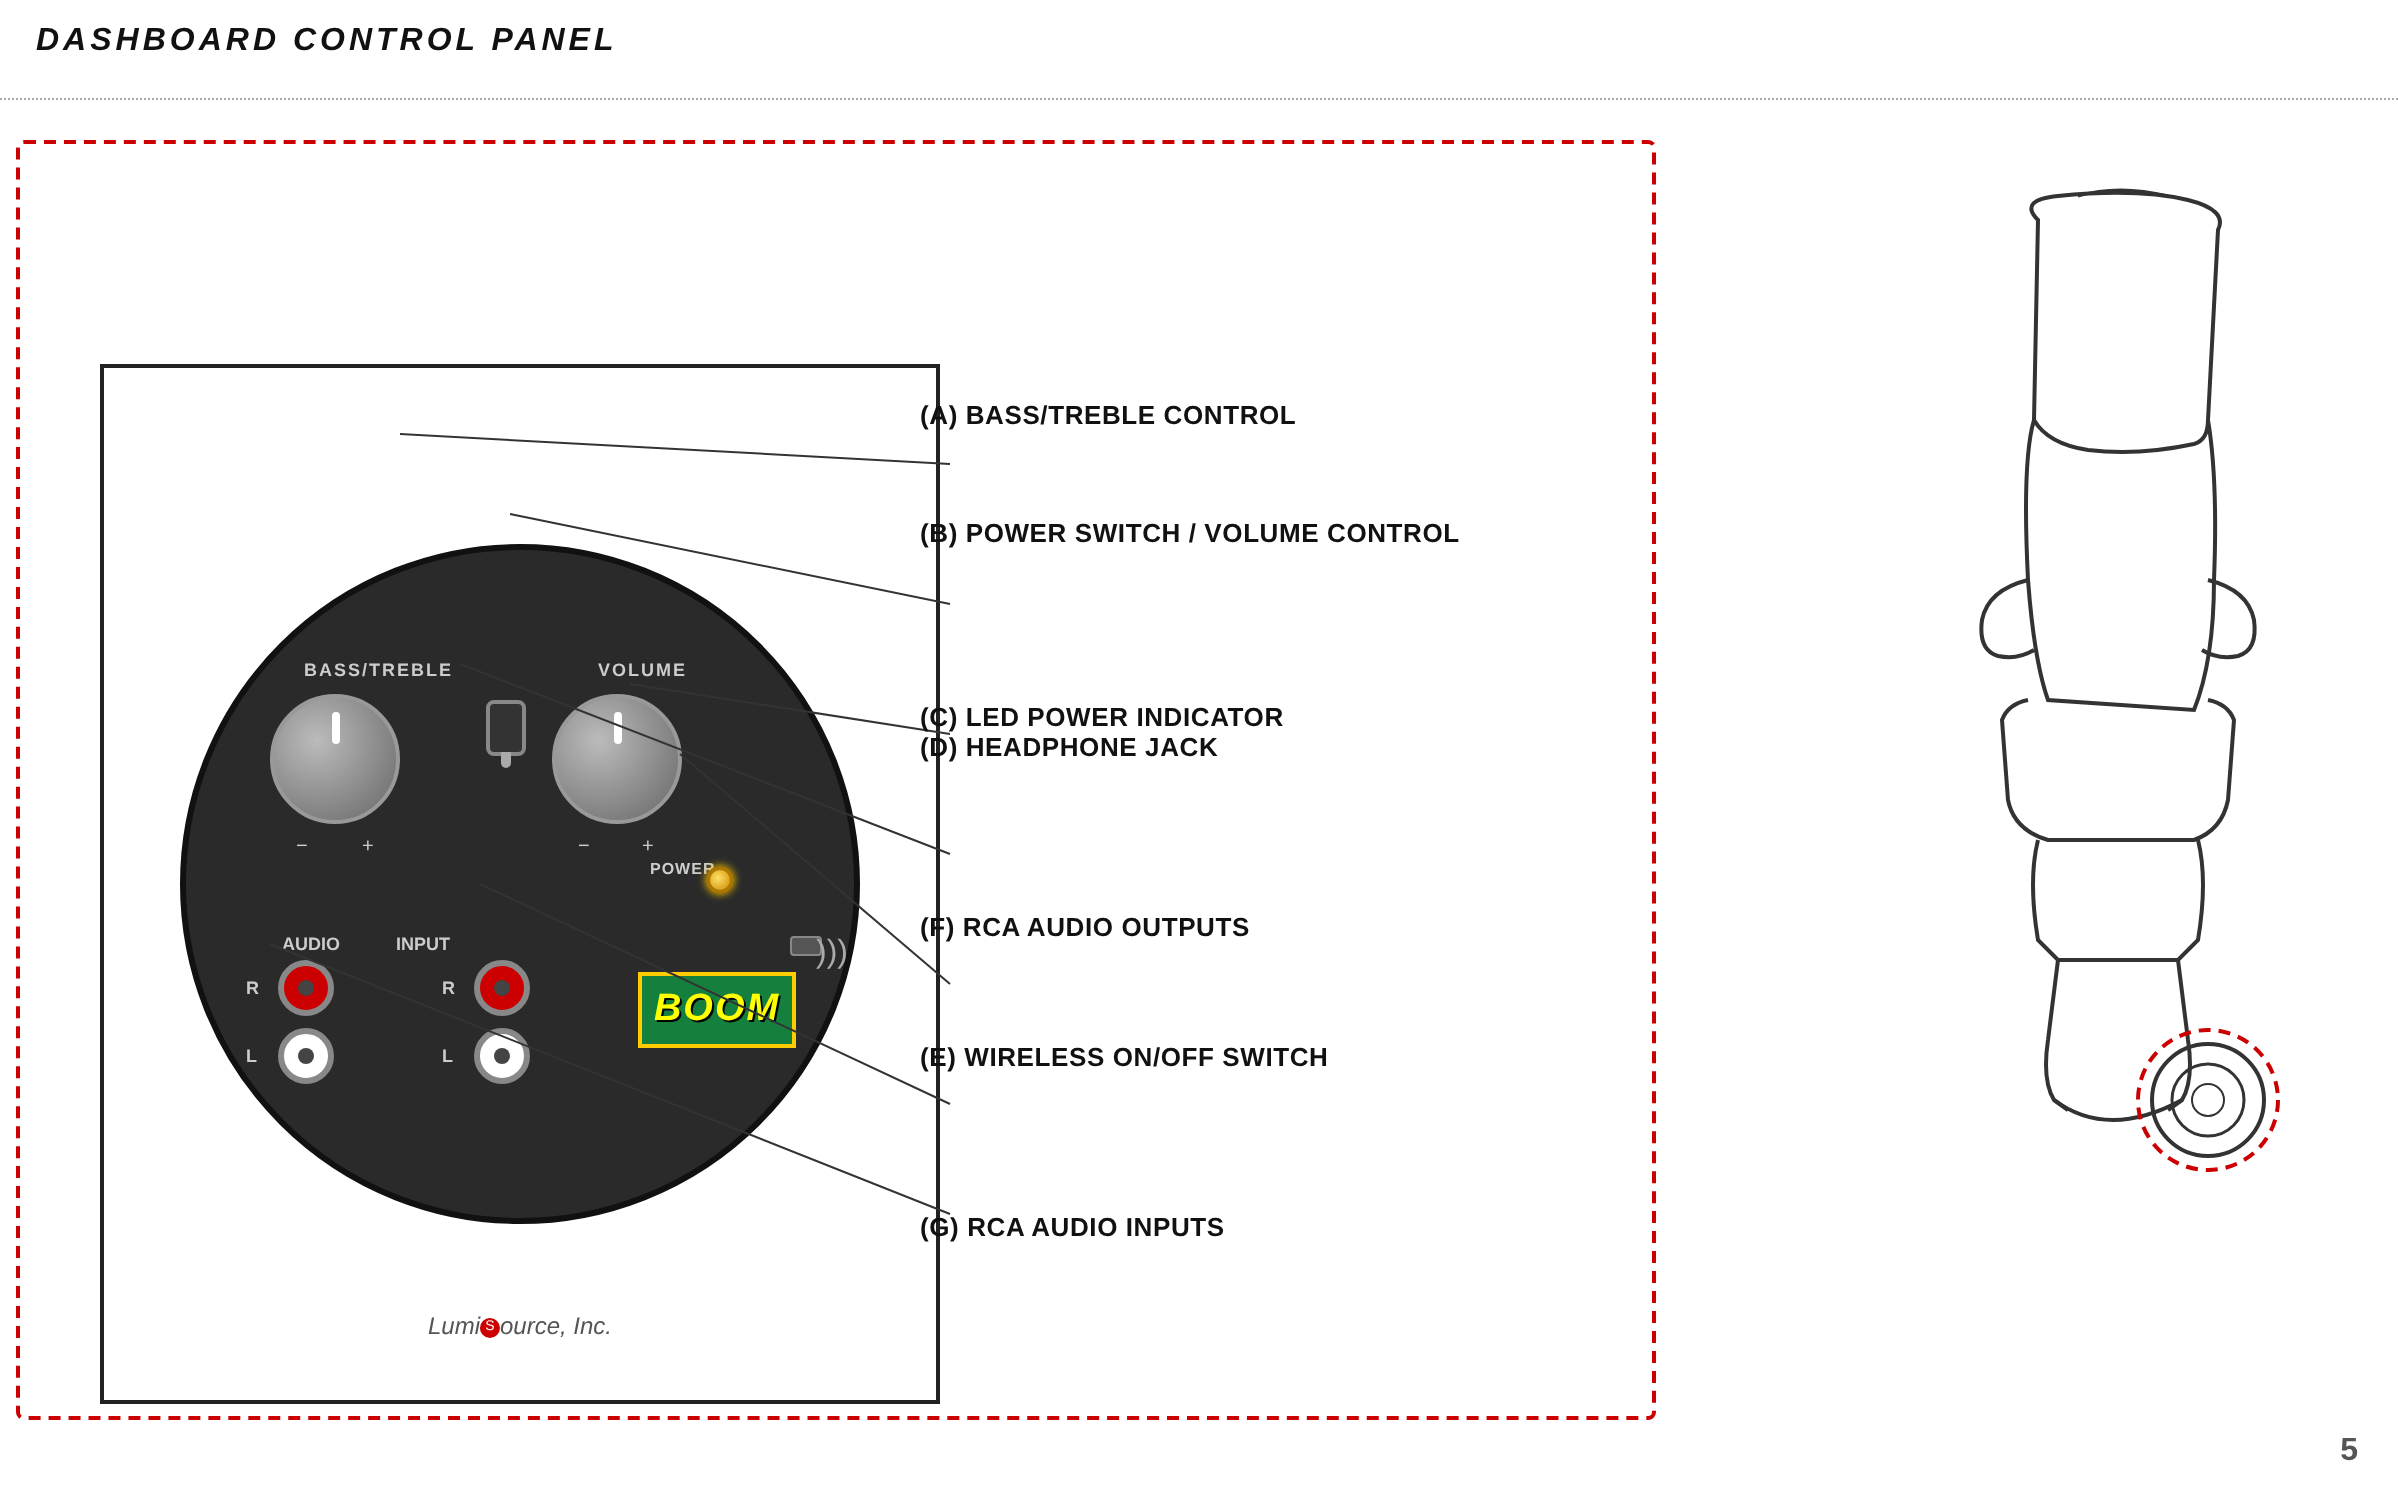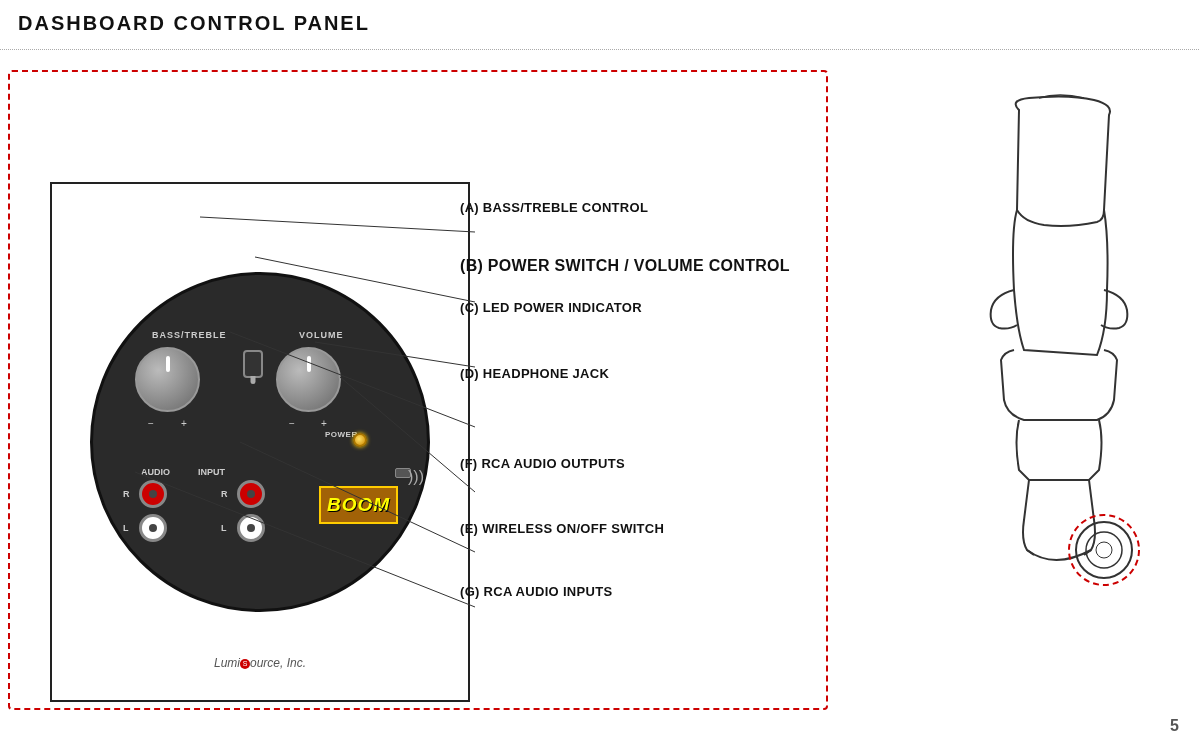--- a/index.html
+++ b/index.html
@@ -10,24 +10,25 @@
       font-family: Arial, Helvetica, sans-serif;
       overflow: hidden;
       position: relative;
     }
 
     
     .page-title {
       position: absolute;
       top: 12px;
       left: 18px;
-      font-size: 20px;
+      font-size: 16px;
       font-weight: bold;
       letter-spacing: 2px;
       color: #111;
+      font-style: italic;
     }
     .title-border {
       position: absolute;
       top: 0;
       left: 0;
       right: 0;
       height: 50px;
       border-bottom: 1px dotted #aaa;
     }
 
@@ -230,21 +231,21 @@
       left: 218px;
       width: 95px;
       height: 80px;
       display: flex;
       flex-direction: column;
       align-items: center;
       justify-content: center;
       gap: 3px;
     }
     .boom-text {
-      background: #a16207;
+      background: #15803d;
       color: #ffff00;
       font-size: 19px;
       font-weight: 900;
       font-style: italic;
       padding: 6px 6px;
       border: 2px solid #ffcc00;
       letter-spacing: 1px;
       text-shadow: 1px 1px 0 #000;
     }
     .wireless-icon {
@@ -441,35 +442,35 @@
     <line x1="215" y1="370" x2="450" y2="480" stroke="#333" stroke-width="1"></line>
 
     <line x1="110" y1="400" x2="450" y2="535" stroke="#333" stroke-width="1"></line>
   </svg>
 
   <div style="position:absolute; top:110px; left:450px; display:flex; flex-direction:column;">
     <div style="height:50px; display:flex; align-items:center;">
       <span style="font-size:13px; font-weight:bold; color:#111; letter-spacing:0.3px;">(A)  BASS/TREBLE CONTROL</span>
     </div>
     <div style="height:68px; display:flex; align-items:center;">
-      <span style="font-size:16px; font-weight:bold; color:#111; letter-spacing:0.3px;">(B)  POWER SWITCH / VOLUME CONTROL</span>
-    </div>
-    <div style="height:66px; display:flex; align-items:flex-start;">
+      <span style="font-size:13px; font-weight:bold; color:#111; letter-spacing:0.3px;">(B)  POWER SWITCH / VOLUME CONTROL</span>
+    </div>
+    <div style="height:66px; display:flex; align-items:flex-end;">
       <span style="font-size:13px; font-weight:bold; color:#111; letter-spacing:0.3px;">(C)  LED POWER INDICATOR</span>
     </div>
     <div style="height:65px; display:flex; align-items:flex-start;">
       <span style="font-size:13px; font-weight:bold; color:#111; letter-spacing:0.3px;">(D)  HEADPHONE JACK</span>
     </div>
     <div style="height:65px; display:flex; align-items:center;">
       <span style="font-size:13px; font-weight:bold; color:#111; letter-spacing:0.3px;">(F)  RCA AUDIO OUTPUTS</span>
     </div>
     <div style="height:65px; display:flex; align-items:center;">
       <span style="font-size:13px; font-weight:bold; color:#111; letter-spacing:0.3px;">(E)  WIRELESS ON/OFF SWITCH</span>
     </div>
-    <div style="height:60px; display:flex; align-items:center;">
+    <div style="height:60px; display:flex; align-items:flex-end;">
       <span style="font-size:13px; font-weight:bold; color:#111; letter-spacing:0.3px;">(G) RCA AUDIO INPUTS</span>
     </div>
   </div>
 
 </div>
 
 <div class="chair-area">
   <svg class="chair-svg" viewBox="0 0 220 580" xmlns="http://www.w3.org/2000/svg" fill="none" stroke="#333" stroke-width="2">
 
     <path d="M70,20 Q60,10 80,8 Q120,4 145,10 Q165,15 160,25 L155,120 Q155,130 148,132 Q120,138 95,135 Q75,132 68,120 Z"></path>

